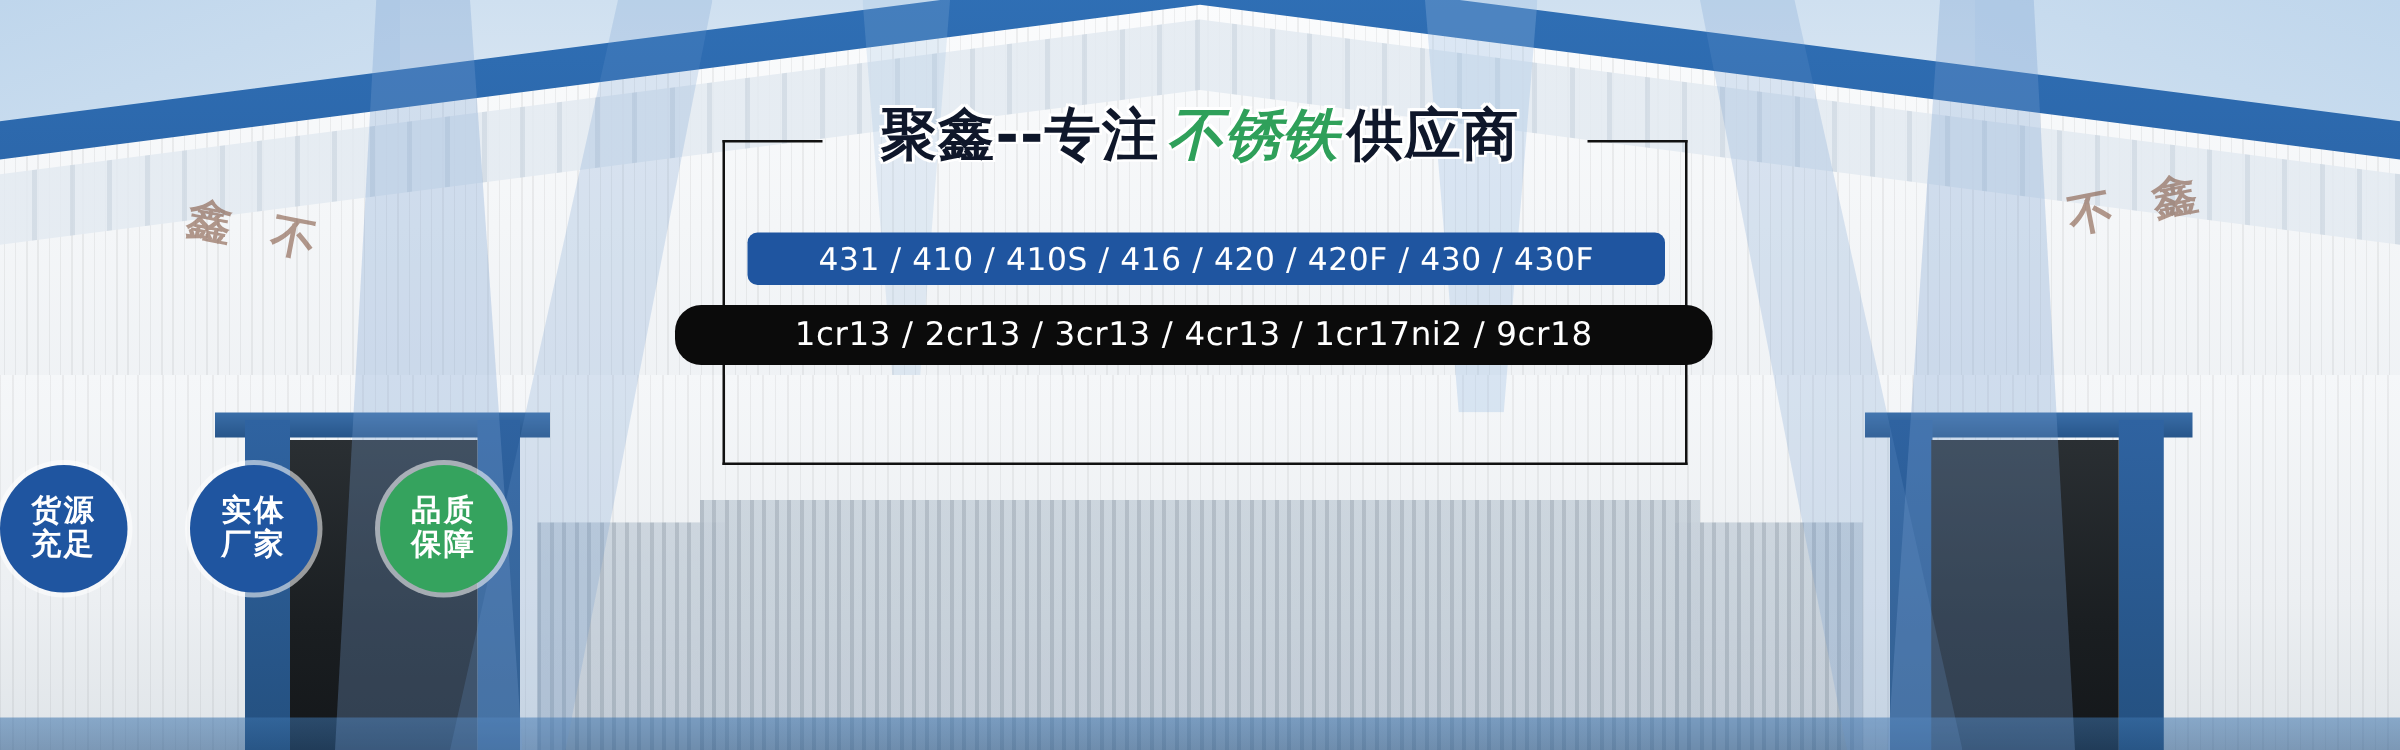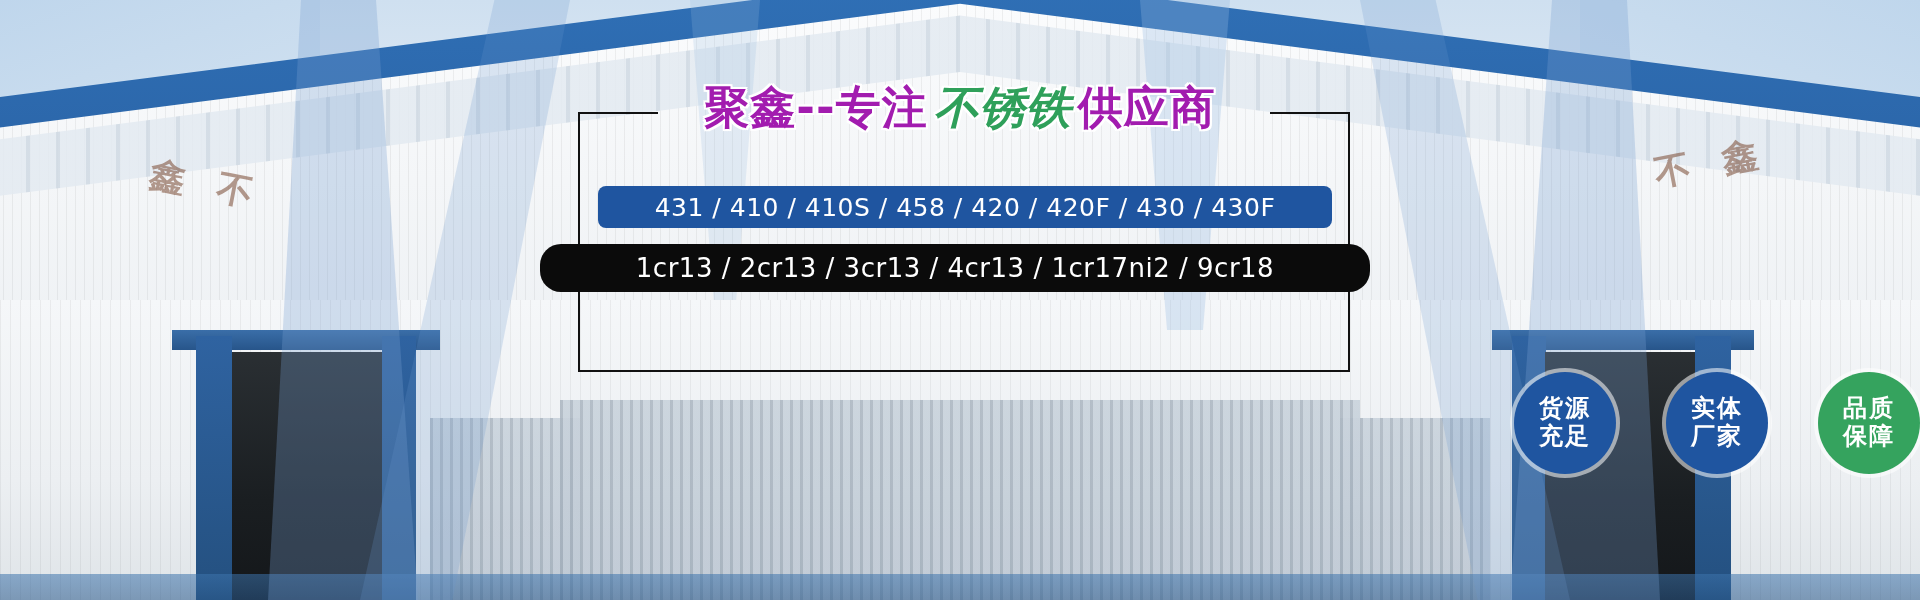--- a/index.html
+++ b/index.html
@@ -194,21 +194,21 @@
     left: 0; right: 0; top: 78px;
     text-align: center;
     font-size: 45px;
     font-weight: bold;
     font-family: "DejaVu Sans", "Liberation Sans", sans-serif;
     white-space: nowrap;
     letter-spacing: 1px;
     z-index: 6;
   }
   .title .seg-blue {
-    color: #a21caf;
+    color: #0f172a;
     text-shadow:
       -2px -2px 0 #fff,  2px -2px 0 #fff,
       -2px  2px 0 #fff,  2px  2px 0 #fff,
        0   -2px 0 #fff,  0    2px 0 #fff,
       -2px  0   0 #fff,  2px  0   0 #fff;
     margin-top: 28px;
   }
   .title .seg-green {
     color: #2fa05a;
     font-style: italic;
@@ -245,21 +245,21 @@
     background: #0b0b0b;
     border-radius: 21px;
     font-size: 26px;
   }
 
   
   .circles {
     position: absolute;
     left: 0; right: 0; top: 372px;
     display: flex;
-    justify-content: flex-end;
+    justify-content: flex-start;
     gap: 50px;
     z-index: 6;
   }
   .circle {
     width: 102px; height: 102px;
     border-radius: 50%;
     display: flex;
     flex-direction: column;
     align-items: center;
     justify-content: center;
@@ -319,21 +319,21 @@
   <div class="content">
 
     <div class="bracket"></div>
     <div class="bracket-top-left"></div>
     <div class="bracket-top-right"></div>
 
     <div class="title">
       <span class="seg-blue">聚鑫--专注</span><span class="seg-green">不锈铁</span><span class="seg-blue">供应商</span>
     </div>
 
-    <div class="pill pill-blue">431 / 410  / 410S / 458 / 420 / 420F / 430 / 430F</div>
+    <div class="pill pill-blue">431 / 410  / 410S / 416 / 420 / 420F / 430 / 430F</div>
 
     <div class="pill pill-black">1cr13  /  2cr13  /  3cr13  /  4cr13  /  1cr17ni2  /  9cr18</div>
 
     <div class="circles">
       <div class="circle blue">
         <span class="l1">货源</span>
         <span class="l2">充足</span>
       </div>
       <div class="circle blue">
         <span class="l1">实体</span>

